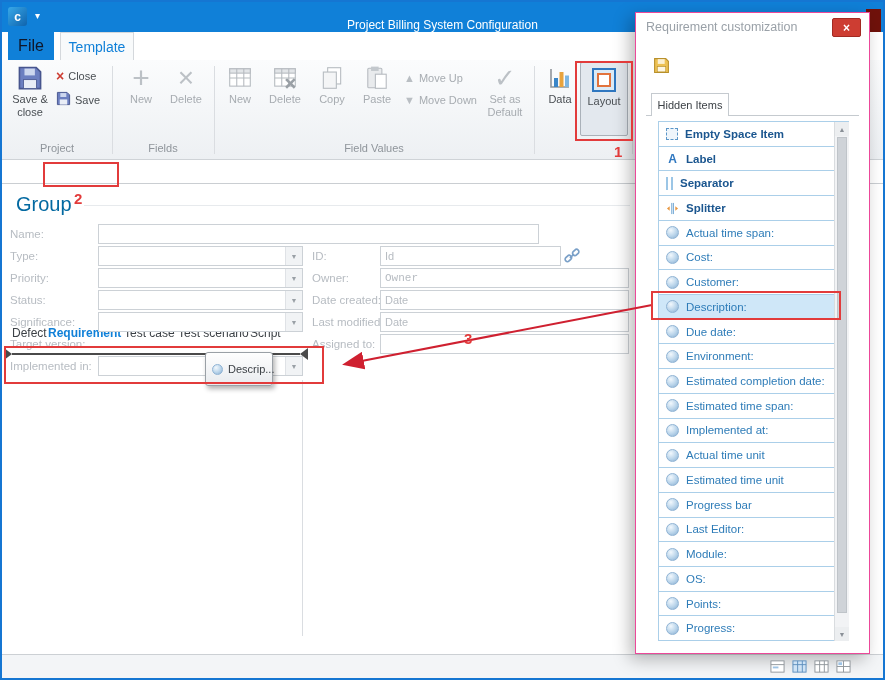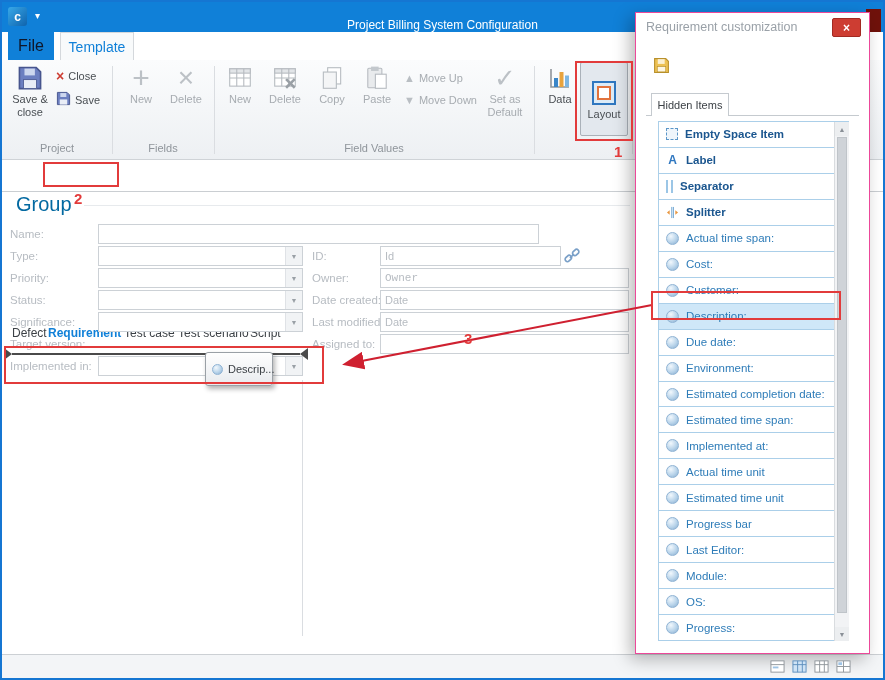--- a/index.html
+++ b/index.html
@@ -25,24 +25,24 @@
 .bigbtn{position:absolute;top:4px;display:flex;flex-direction:column;align-items:center;gap:2px;font-size:11px;color:#4a4f54;text-align:center;line-height:11px;cursor:default}
 .bigbtn.dis{color:#a7acb1}
 .smallbtn{position:absolute;display:flex;align-items:center;gap:4px;font-size:11px;color:#4a4f54;white-space:nowrap}
 .smallbtn.dis{color:#a7acb1}
 .gi{height:28px;display:flex;align-items:center;justify-content:center}
 .plus30{font-size:30px;color:#bcc1c6;line-height:26px;font-weight:400}
 .x30{font-size:28px;color:#bcc1c6;line-height:26px}
 .check28{font-size:26px;color:#bcc1c6;line-height:26px}
 .xred{color:#cd3d32;font-weight:bold;font-size:14px;line-height:14px}
 .mvarrow{font-size:11px;color:#b9bec3}
-.sel-btn{top:2px;height:74px;background:#e3e8ee;border:1px solid #aab1b9;border-radius:2px;padding-top:16px}
-
-
-.docbar{position:absolute;left:0;top:158px;right:0;height:32px;background:#fff;border-bottom:1px solid #caced2}
+.sel-btn{top:2px;height:74px;background:#e3e8ee;border:1px solid #aab1b9;border-radius:2px;padding-top:3px}
+
+
+.docbar{position:absolute;left:0;top:158px;right:0;height:24px;background:#fff;border-bottom:1px solid #caced2}
 .doctab{position:absolute;top:166px;font-size:12px;color:#3c4146;white-space:nowrap}
 .doctab.active{color:#1080d8;font-weight:bold}
 
 
 .group-title{position:absolute;left:14px;top:191px;font-size:20px;color:#0369a1}
 .group-line{position:absolute;left:82px;top:203px;width:546px;height:1px;background:#e7eaed}
 .flabel{position:absolute;font-size:11.5px;color:#b7bcc2;white-space:nowrap}
 .tb{position:absolute;height:20px;background:#fff;border:1px solid #ccd1d6;font-size:11px;padding:0 4px;color:#7c8187}
 .tb::placeholder{color:#b7bcc2}
 .combo{position:absolute;height:20px;background:#fff;border:1px solid #ccd1d6}
@@ -409,20 +409,24 @@
       <div class="hi-item">
           <span class="sphere"></span>
           <span>Module:</span>
         </div>
       <div class="hi-item">
           <span class="sphere"></span>
           <span>OS:</span>
         </div>
       <div class="hi-item">
           <span class="sphere"></span>
+          <span>Points:</span>
+        </div>
+      <div class="hi-item">
+          <span class="sphere"></span>
           <span>Progress:</span>
         </div>
 
       <div class="hi-scroll">
         <span class="sa up">▲</span>
         <div class="hi-thumb"></div>
         <span class="sa dn">▼</span>
       </div>
     </div>
   </div>

